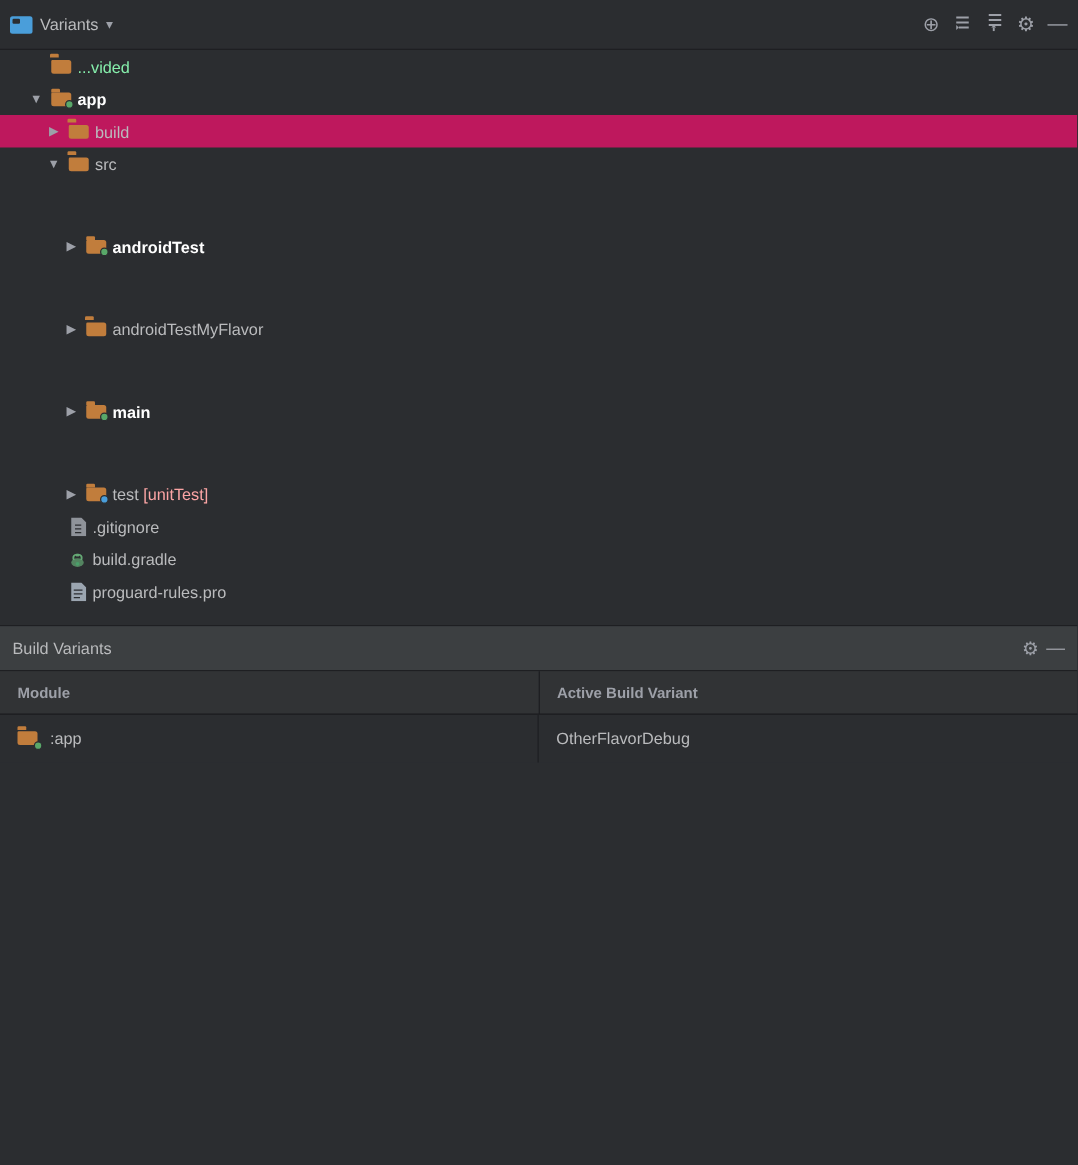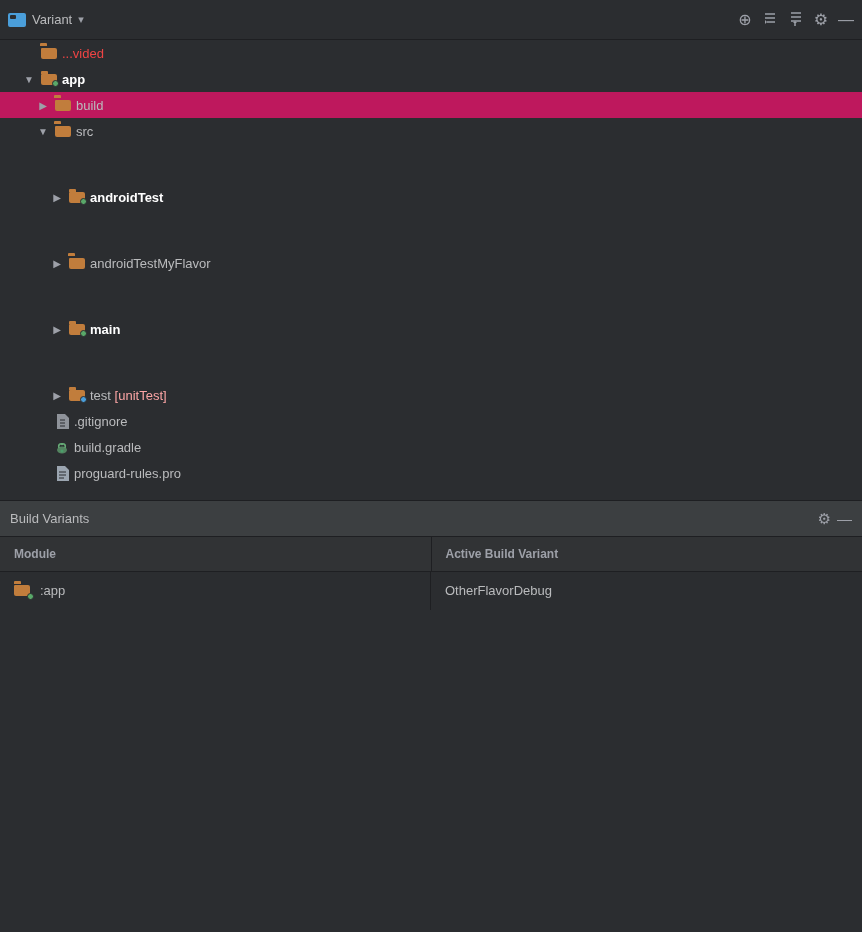--- a/index.html
+++ b/index.html
@@ -175,21 +175,21 @@
       align-items: center;
       justify-content: center;
       flex-shrink: 0;
     }
 
     .item-label {
       font-size: 13px;
       color: #babbbd;
     }
     .item-label.bold { font-weight: 700; color: #ffffff; }
-    .item-label.muted { color: #ef4444; }
+    .item-label.muted { color: #86efac; }
 
     
     .build-variants-panel {
       border-top: 1px solid #1e1f22;
     }
     .panel-header {
       display: flex;
       align-items: center;
       height: 36px;
       background: #3c3f41;
@@ -305,21 +305,21 @@
       background: #2b2d30;
       flex: 1;
     }
   </style>
 </head>
 <body>
 
 <div class="toolbar">
   <span class="win-icon"></span>
   <div class="toolbar-title">
-    <span>Variant</span>
+    <span>Variants</span>
     <span style="cursor:pointer;color:#9da0a8;font-size:11px;">▾</span>
   </div>
   <div class="toolbar-icons">
     <span class="toolbar-icon">⊕</span>
     <span class="toolbar-icon" style="font-size:14px;">
       
       <svg width="16" height="16" viewBox="0 0 16 16" fill="none">
         <line x1="3" y1="4" x2="13" y2="4" stroke="#9da0a8" stroke-width="1.5"></line>
         <line x1="3" y1="8" x2="13" y2="8" stroke="#9da0a8" stroke-width="1.5"></line>
         <line x1="5" y1="12" x2="13" y2="12" stroke="#9da0a8" stroke-width="1.5"></line>

